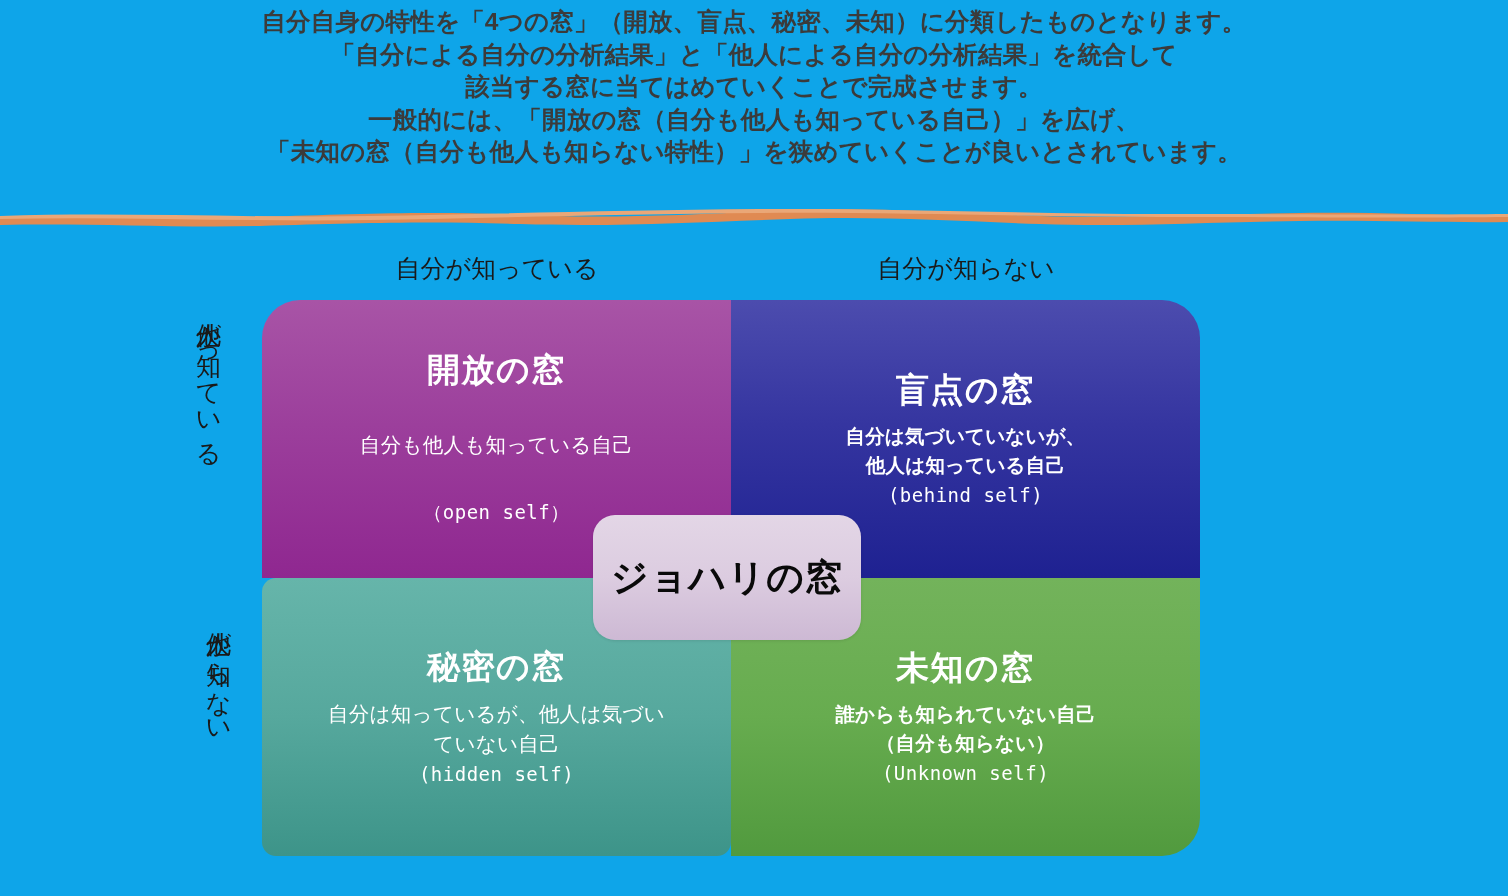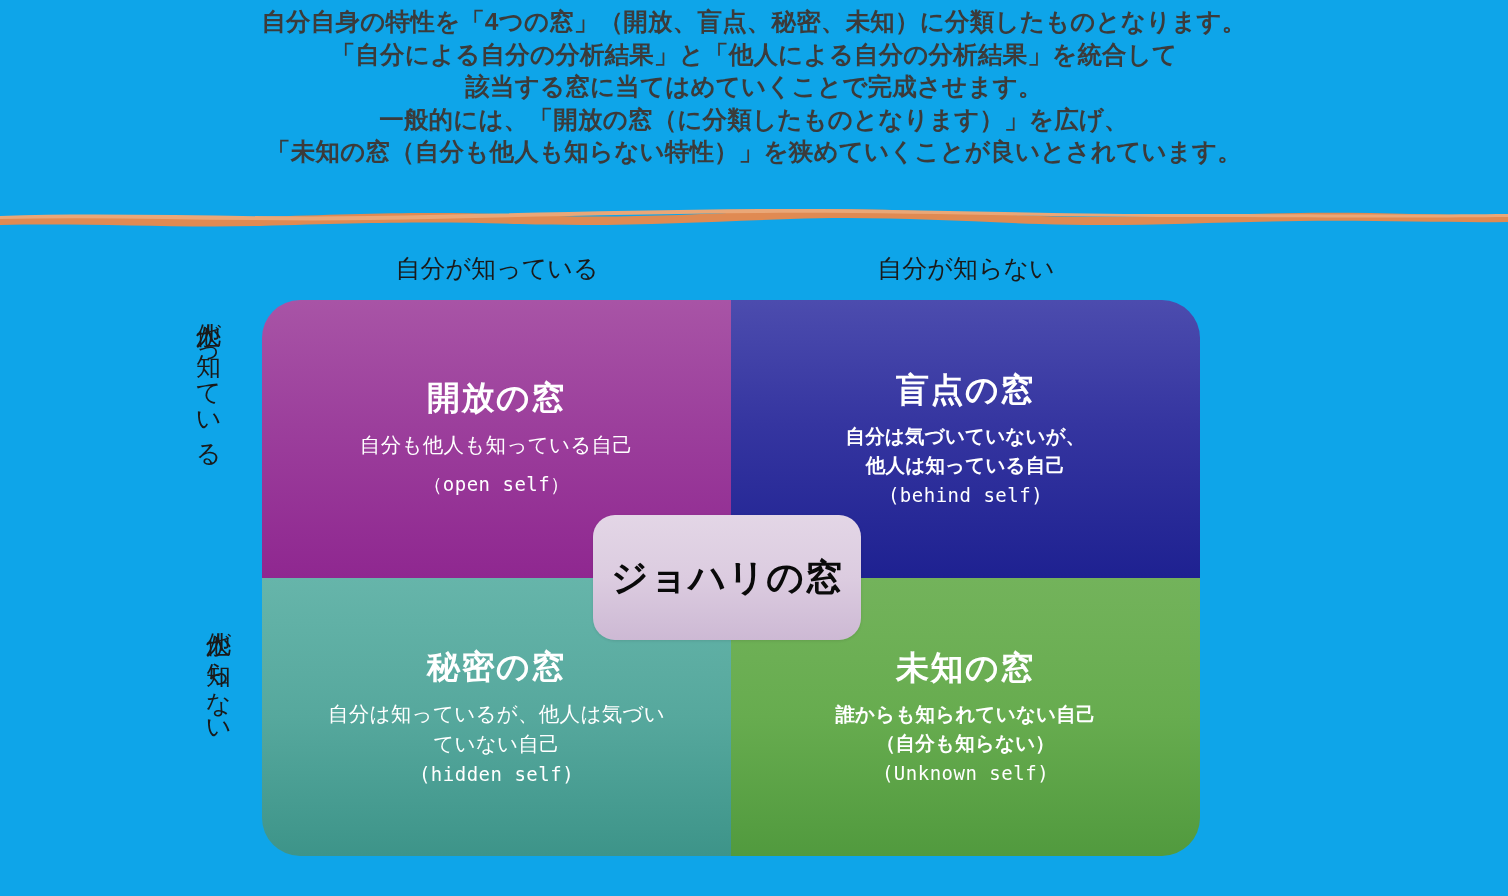--- a/index.html
+++ b/index.html
@@ -85,23 +85,23 @@
     justify-content: center;
     color: #ffffff;
     text-align: center;
     padding: 0 16px;
   }
   .q-tl { left: 0;     top: 0;     border-top-left-radius: 38px; }
   .q-tr { left: 469px; top: 0;     border-top-right-radius: 38px; }
   .q-bl { left: 0;     top: 278px; border-bottom-left-radius: 38px; }
   .q-br { left: 469px; top: 278px; border-bottom-right-radius: 38px; }
 
-  .q-tl { background: linear-gradient(to bottom, #a854a6 0%, #9c3f9c 45%, #8f2790 100%); }
+  .q-tl { background: linear-gradient(to bottom, #a854a6 0%, #9c3f9c 45%, #8f2790 100%); gap: 28px; }
   .q-tr { background: linear-gradient(to bottom, #4c4cae 0%, #3535a0 45%, #1e2191 100%); }
-  .q-bl { background: linear-gradient(to bottom, #66b5aa 0%, #56a89d 50%, #3d9489 100%); }
+  .q-bl { background: linear-gradient(to bottom, #66b5aa 0%, #56a89d 50%, #3d9489 100%); border-radius: 14px; }
   .q-br { background: linear-gradient(to bottom, #73b35b 0%, #67ac4f 50%, #519a3e 100%); }
 
   .q-title {
     font-size: 33px;
     font-weight: bold;
     letter-spacing: 1.5px;
     margin-bottom: 14px;
     line-height: 1.1;
   }
   .q-desc {
@@ -143,21 +143,21 @@
 </style>
 </head>
 <body>
 
 <div id="page">
 
   <div class="header">
     <div class="header-line">自分自身の特性を「4つの窓」（開放、盲点、秘密、未知）に分類したものとなります。</div>
     <div class="header-line">「自分による自分の分析結果」と「他人による自分の分析結果」を統合して</div>
     <div class="header-line">該当する窓に当てはめていくことで完成させます。</div>
-    <div class="header-line">一般的には、「開放の窓（に分類したものとなります）」を広げ、</div>
+    <div class="header-line">一般的には、「開放の窓（自分も他人も知っている自己）」を広げ、</div>
     <div class="header-line">「未知の窓（自分も他人も知らない特性）」を狭めていくことが良いとされています。</div>
   </div>
 
   <div class="divider">
     <svg viewBox="0 0 1508 34" preserveAspectRatio="none" aria-hidden="true">
       <path d="M0,15 C90,11 170,17 260,15 C360,12 430,9 520,13 C620,17 700,12 790,8
                C880,5 950,11 1040,14 C1130,17 1210,12 1300,11 C1380,10 1450,14 1508,13
                L1508,20 C1450,21 1380,18 1300,19 C1210,20 1130,25 1040,22
                C950,19 880,14 790,17 C700,20 620,25 520,22 C430,19 360,21 260,24
                C170,26 90,21 0,23 Z" fill="#e08a52"></path>

